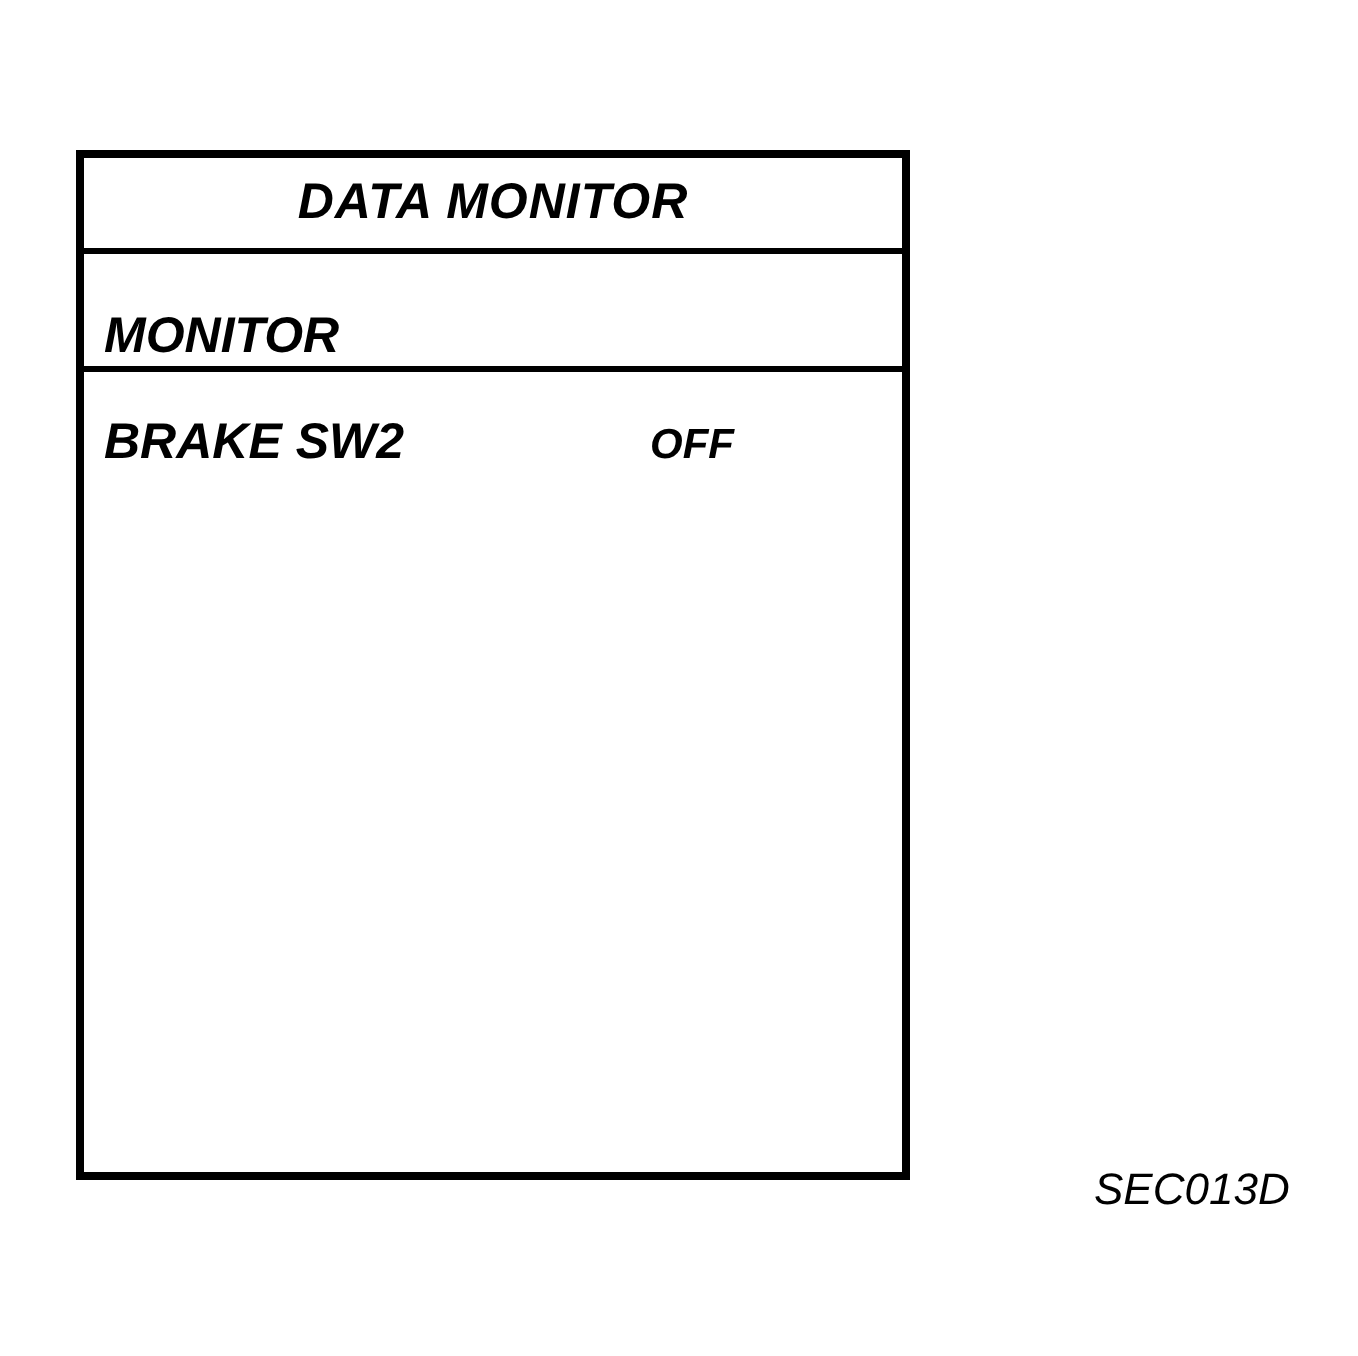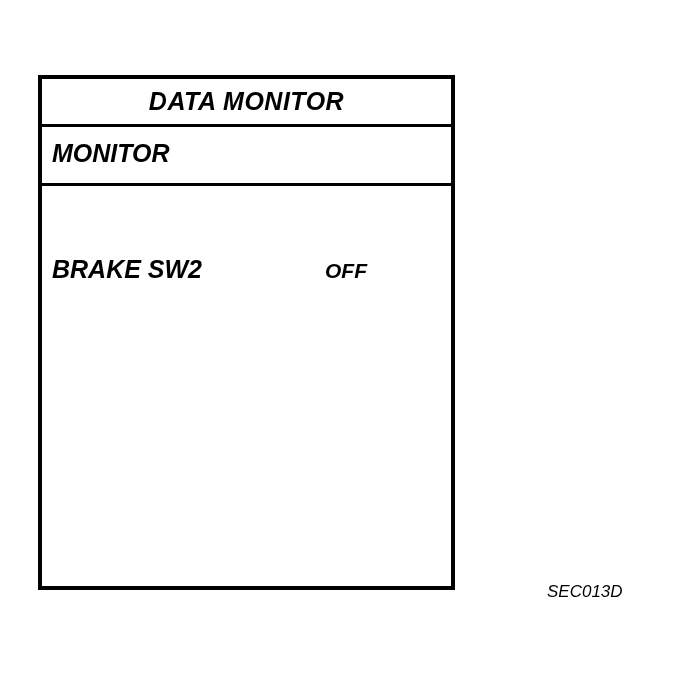--- a/index.html
+++ b/index.html
@@ -42,60 +42,58 @@
     white-space: nowrap;
   }
   .header-row {
     height: 59px;
     border-bottom: 3px solid var(--line);
     display: flex;
   }
   .cell-monitor {
     flex: 1;
     display: flex;
-    align-items: flex-start;
+    align-items: flex-end;
     padding-left: 10px;
-    margin-top: 12px;
   }
   .cell-status {
     width: 143px;
     border-left: 3px solid var(--line);
     display: flex;
     align-items: center;
     justify-content: center;
   }
   .header-row span {
     font-size: 25px;
     font-weight: bold;
     white-space: nowrap;
   }
   .data-area {
     padding: 21px 0 0 10px;
   }
   .data-row {
     display: flex;
     align-items: baseline;
-    margin-top: 48px;
   }
   .signal-name {
     width: 273px;
     font-size: 25px;
     font-weight: bold;
     white-space: nowrap;
   }
   .signal-value {
     font-size: 21px;
     font-weight: bold;
     white-space: nowrap;
   }
   .figure-code {
     position: absolute;
     left: 547px;
     top: 582px;
-    font-size: 17px;
+    font-size: 22px;
     font-weight: normal;
     color: var(--text);
     white-space: nowrap;
   }
 </style>
 </head>
 <body>
 
 <div class="stage">
 

